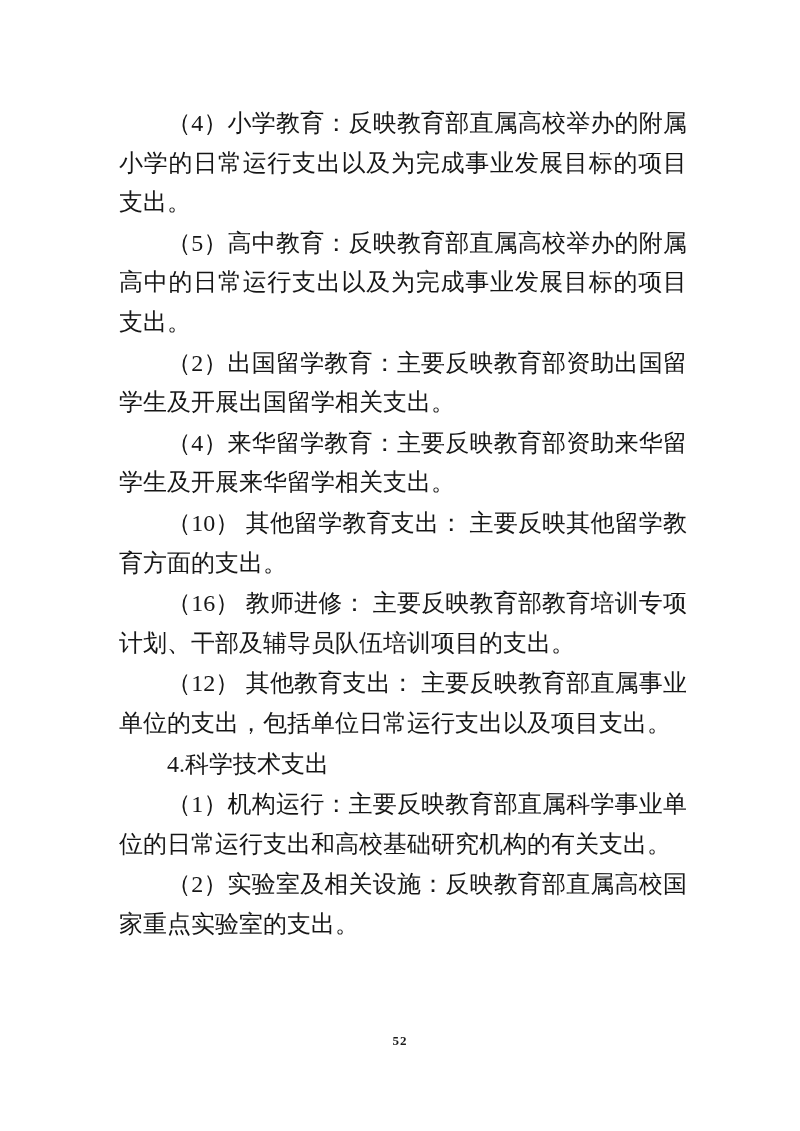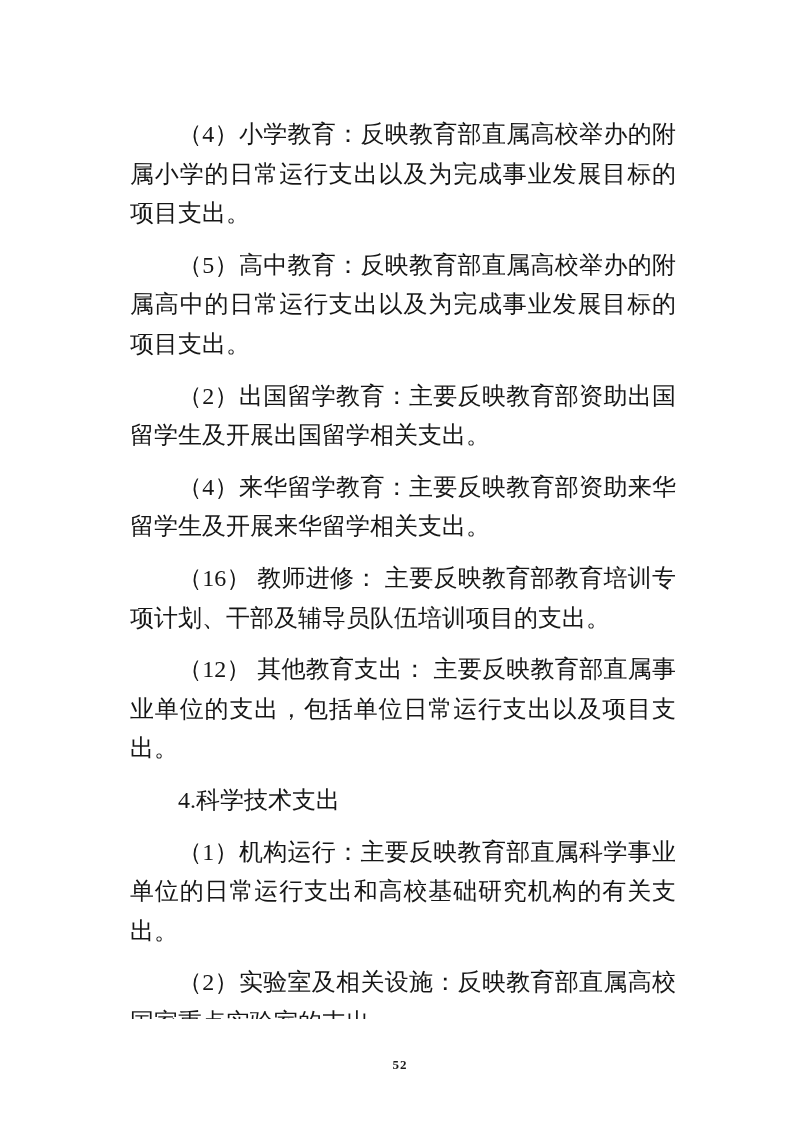--- a/index.html
+++ b/index.html
@@ -29,50 +29,50 @@
     width: 570px;
     height: 916px;
     overflow: hidden;
     color: #161616;
     font-size: 24px;
     line-height: 39.6px;
     text-align: justify;
     text-justify: inter-character;
   }
   .content p {
-    margin: 12px;
+    margin: 1px;
     padding: 0;
     text-indent: 2em;
     word-break: break-all;
   }
   .page-footer {
     position: absolute;
     left: 0;
     top: 1031px;
     width: 800px;
     text-align: center;
-    margin-top: 24px;
   }
   .page-number {
     font-size: 13px;
     font-weight: 700;
     color: #1c1c1c;
     letter-spacing: 1px;
   }
 </style>
 </head>
 <body>
 
 <div class="page">
 
   <div class="content">
     <p>（4）小学教育：反映教育部直属高校举办的附属小学的日常运行支出以及为完成事业发展目标的项目支出。</p>
     <p>（5）高中教育：反映教育部直属高校举办的附属高中的日常运行支出以及为完成事业发展目标的项目支出。</p>
     <p>（2）出国留学教育：主要反映教育部资助出国留学生及开展出国留学相关支出。</p>
     <p>（4）来华留学教育：主要反映教育部资助来华留学生及开展来华留学相关支出。</p>
+    <p>（10） 其他留学教育支出： 主要反映其他留学教育方面的支出。</p>
     <p>（16） 教师进修： 主要反映教育部教育培训专项计划、干部及辅导员队伍培训项目的支出。</p>
     <p>（12） 其他教育支出： 主要反映教育部直属事业单位的支出，包括单位日常运行支出以及项目支出。</p>
     <p>4.科学技术支出</p>
     <p>（1）机构运行：主要反映教育部直属科学事业单位的日常运行支出和高校基础研究机构的有关支出。</p>
     <p>（2）实验室及相关设施：反映教育部直属高校国家重点实验室的支出。</p>
 
   </div>
 
   <div class="page-footer">
     <span class="page-number">52</span>

